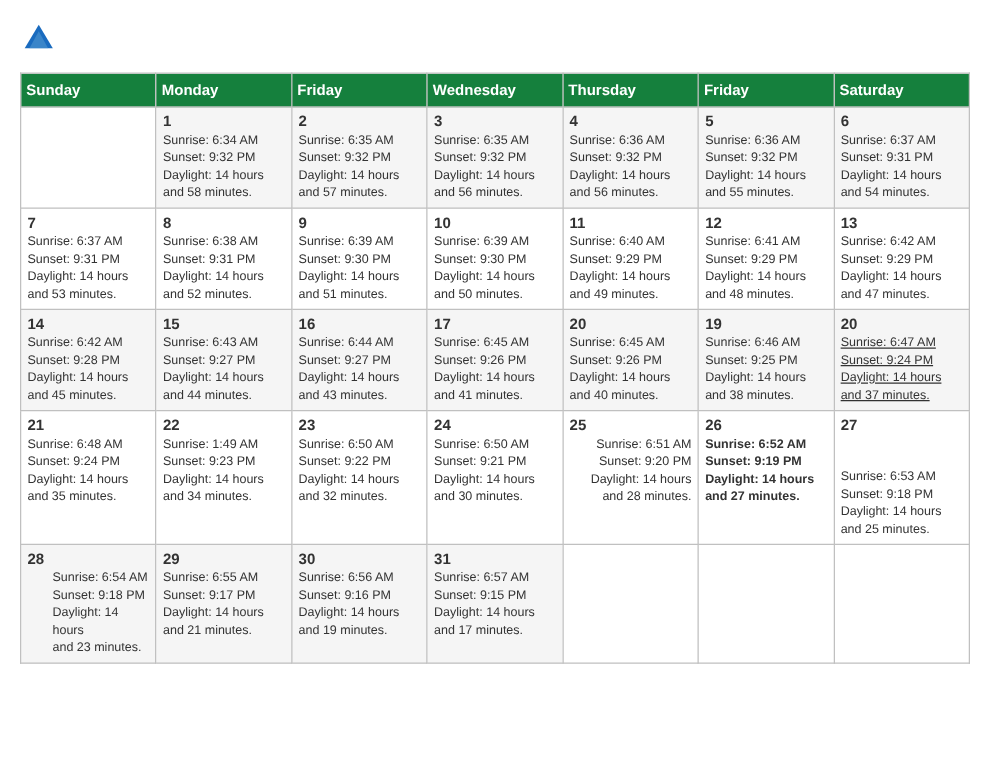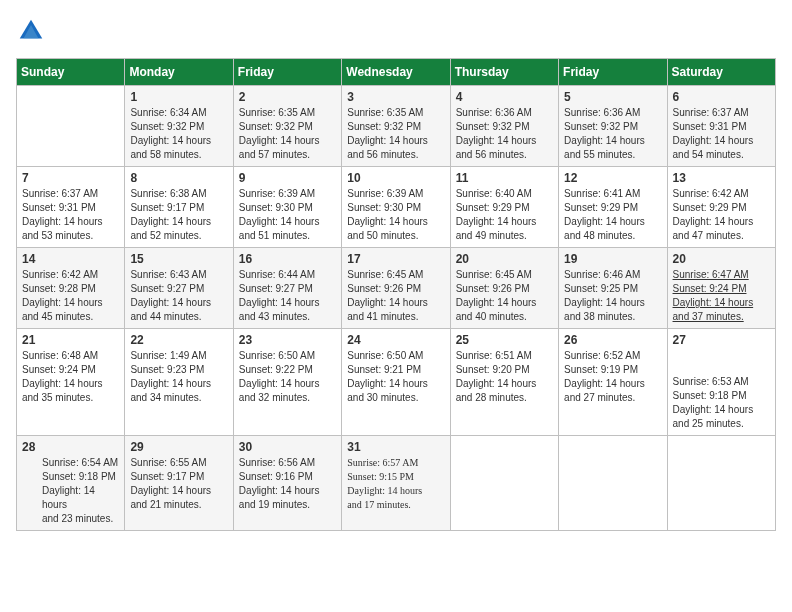--- a/index.html
+++ b/index.html
@@ -170,21 +170,21 @@
         <td>
           <span class="day-number">7</span>
           <div class="day-info" style="white-space: pre-line;">Sunrise: 6:37 AM
 Sunset: 9:31 PM
 Daylight: 14 hours
 and 53 minutes.</div>
         </td>
         <td>
           <span class="day-number">8</span>
           <div class="day-info" style="white-space: pre-line;">Sunrise: 6:38 AM
-Sunset: 9:17 PM
+Sunset: 9:31 PM
 Daylight: 14 hours
 and 52 minutes.</div>
         </td>
         <td>
           <span class="day-number">9</span>
           <div class="day-info" style="white-space: pre-line;">Sunrise: 6:39 AM
 Sunset: 9:30 PM
 Daylight: 14 hours
 and 51 minutes.</div>
         </td>
@@ -292,28 +292,28 @@
         </td>
         <td>
           <span class="day-number">24</span>
           <div class="day-info" style="white-space: pre-line;">Sunrise: 6:50 AM
 Sunset: 9:21 PM
 Daylight: 14 hours
 and 30 minutes.</div>
         </td>
         <td>
           <span class="day-number">25</span>
-          <div class="day-info" style="white-space: pre-line;">Sunrise: 6:51 AM
+          <div class="day-info" style="white-space: pre-line; text-align: right;">Sunrise: 6:51 AM
 Sunset: 9:20 PM
 Daylight: 14 hours
 and 28 minutes.</div>
         </td>
         <td>
           <span class="day-number">26</span>
-          <div class="day-info" style="white-space: pre-line;">Sunrise: 6:52 AM
+          <div class="day-info" style="white-space: pre-line; font-weight: bold;">Sunrise: 6:52 AM
 Sunset: 9:19 PM
 Daylight: 14 hours
 and 27 minutes.</div>
         </td>
         <td>
           <span class="day-number">27</span>
           <div class="day-info" style="white-space: pre-line; margin-top: 28px;">Sunrise: 6:53 AM
 Sunset: 9:18 PM
 Daylight: 14 hours
 and 25 minutes.</div>
@@ -336,21 +336,21 @@
         </td>
         <td>
           <span class="day-number">30</span>
           <div class="day-info" style="white-space: pre-line;">Sunrise: 6:56 AM
 Sunset: 9:16 PM
 Daylight: 14 hours
 and 19 minutes.</div>
         </td>
         <td>
           <span class="day-number">31</span>
-          <div class="day-info" style="white-space: pre-line; font-family: Liberation Serif, serif;">Sunrise: 6:57 AM
+          <div class="day-info" style="white-space: pre-line;">Sunrise: 6:57 AM
 Sunset: 9:15 PM
 Daylight: 14 hours
 and 17 minutes.</div>
         </td>
         <td class="empty-cell"></td>
         <td class="empty-cell"></td>
         <td class="empty-cell"></td>
       </tr>
     </tbody>
 </table>

